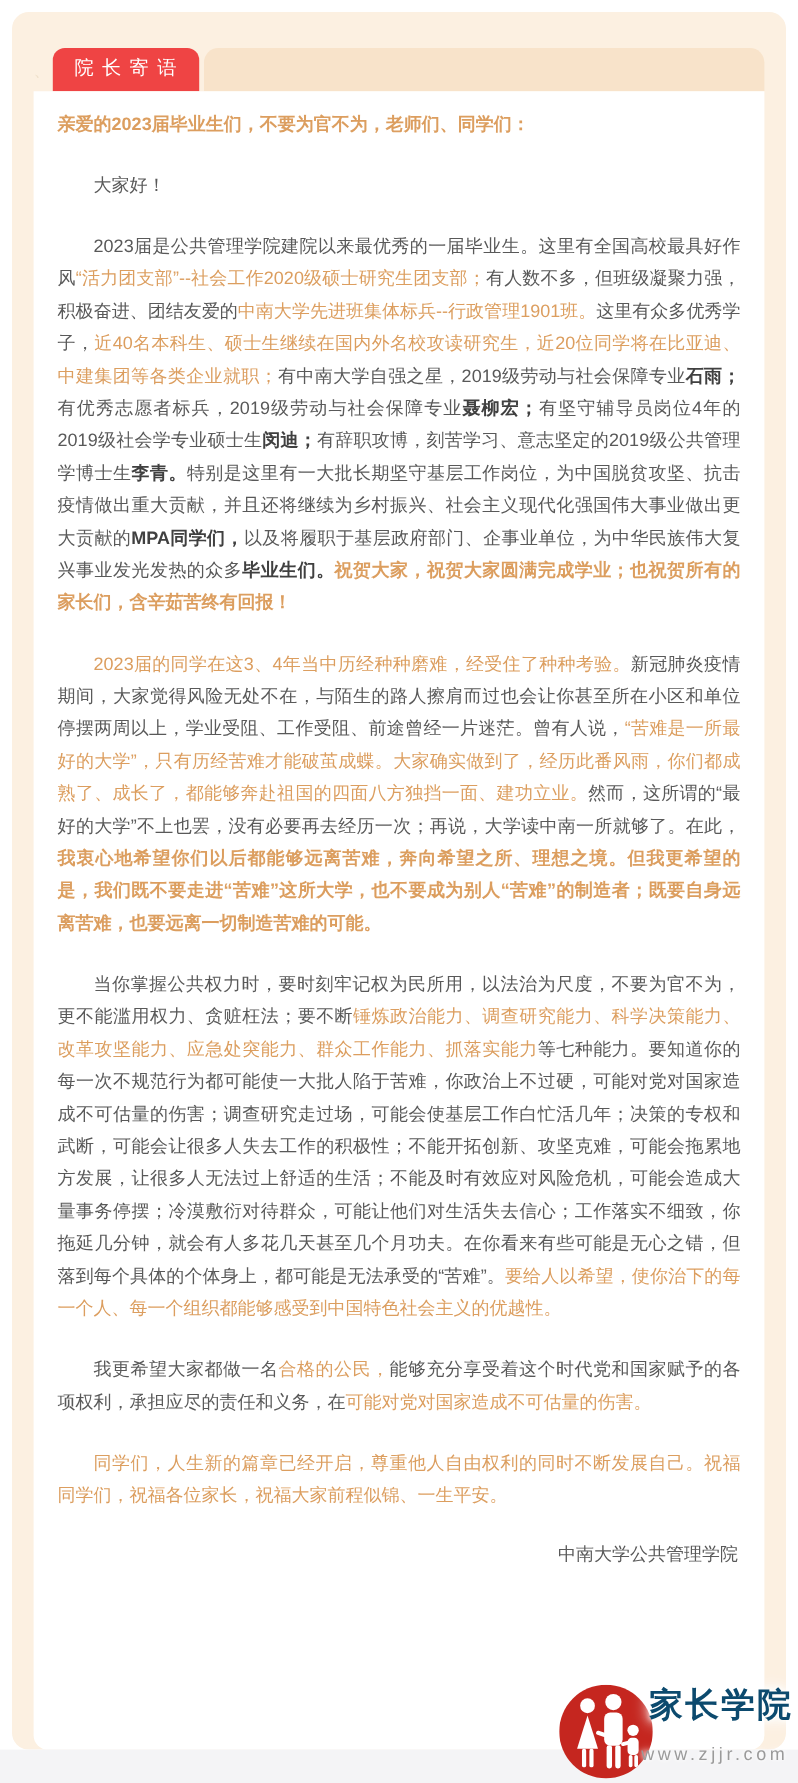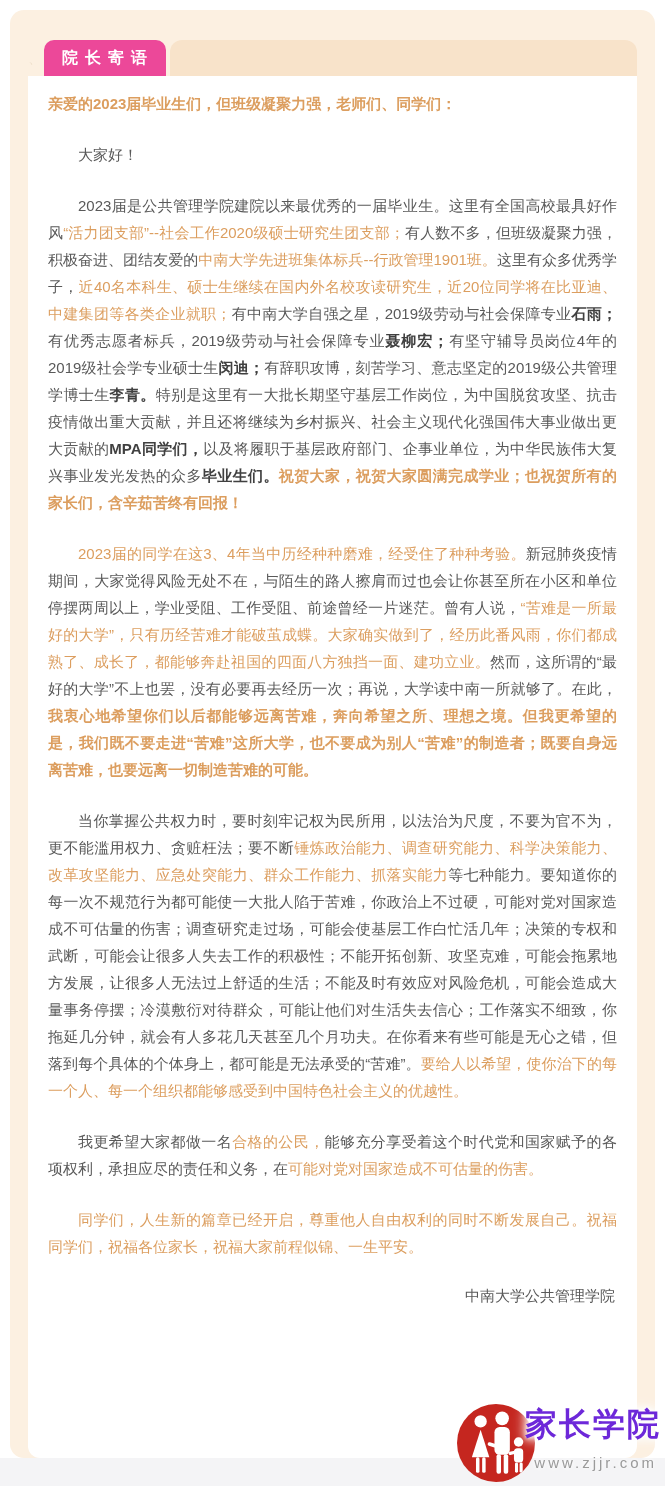--- a/index.html
+++ b/index.html
@@ -14,23 +14,23 @@
     background:#fcf0e1;border-radius:14px;
     padding:30px 18px 0 18px;
     display:flex;flex-direction:column;box-sizing:border-box;
   }
   .tab-row{display:flex;align-items:flex-end;height:36px;}
   .tab-tick{
     color:#efe0cb;font-size:14px;line-height:36px;padding:0 2px 0 0;
     user-select:none;
   }
   .tab{
-    background:#ec4899;color:#ffffff;
+    background:#ef4444;color:#ffffff;
     border-radius:10px 10px 0 0;
-    font-size:16px;font-weight:bold;letter-spacing:7px;
+    font-size:16px;font-weight:normal;letter-spacing:7px;
     padding:0 12px 0 18px;line-height:36px;height:36px;
     white-space:nowrap;
   }
   .tab-strip{
     flex:1;height:36px;margin-left:4px;
     background:#f8e3ca;
     border-radius:12px 12px 0 0;
   }
   .panel{
     flex:1;background:#ffffff;border-radius:0 0 12px 12px;
@@ -49,22 +49,22 @@
   .footer-strip{
     position:absolute;left:0;right:0;bottom:0;height:28px;background:#f4f4f6;
   }
   .watermark{
     position:absolute;right:4px;bottom:2px;height:84px;
     display:flex;align-items:flex-start;z-index:5;
   }
   .wm-logo{width:78px;height:78px;margin-top:4px;flex:0 0 auto;}
   .wm-text{margin-left:-10px;display:flex;flex-direction:column;align-items:flex-end;}
   .wm-title{
-    font-family:Liberation Serif, serif;
-    font-size:32px;font-weight:bold;color:#6d28d9;line-height:48px;
+    font-family:Liberation Mono, monospace;
+    font-size:28px;font-weight:bold;color:#0c4a6e;line-height:48px;
     letter-spacing:2px;white-space:nowrap;
     text-shadow:0 0 4px #fff,0 0 8px #fff,0 0 12px #fff,0 0 16px #fff;
   }
   .wm-url{
     font-size:15px;color:#9a9a9a;letter-spacing:3px;line-height:22px;
     margin-top:4px;padding-right:4px;white-space:nowrap;
     text-shadow:0 0 4px #fff,0 0 8px #fff;
   }
 </style>
 </head>
@@ -73,21 +73,21 @@
 <div class="page-card">
   <div class="tab-row">
     <span class="tab-tick">、</span>
     <div class="tab">
       <span>院长寄语</span>
     </div>
     <div class="tab-strip"></div>
   </div>
   <div class="panel">
     <div class="content">
-        <p><span class="run-ob">亲爱的2023届毕业生们，但班级凝聚力强，老师们、同学们：</span></p>
+        <p><span class="run-ob">亲爱的2023届毕业生们，不要为官不为，老师们、同学们：</span></p>
         <p class="indent"><span class="run-n">大家好！</span></p>
         <p class="indent"><span class="run-n">2023届是公共管理学院建院以来最优秀的一届毕业生。这里有全国高校最具好作风</span><span class="run-o">“活力团支部”--社会工作2020级硕士研究生团支部；</span><span class="run-n">有人数不多，但班级凝聚力强，积极奋进、团结友爱的</span><span class="run-o">中南大学先进班集体标兵--行政管理1901班。</span><span class="run-n">这里有众多优秀学子，</span><span class="run-o">近40名本科生、硕士生继续在国内外名校攻读研究生，近20位同学将在比亚迪、中建集团等各类企业就职；</span><span class="run-n">有中南大学自强之星，2019级劳动与社会保障专业</span><span class="run-b">石雨；</span><span class="run-n">有优秀志愿者标兵，2019级劳动与社会保障专业</span><span class="run-b">聂柳宏；</span><span class="run-n">有坚守辅导员岗位4年的2019级社会学专业硕士生</span><span class="run-b">闵迪；</span><span class="run-n">有辞职攻博，刻苦学习、意志坚定的2019级公共管理学博士生</span><span class="run-b">李青。</span><span class="run-n">特别是这里有一大批长期坚守基层工作岗位，为中国脱贫攻坚、抗击疫情做出重大贡献，并且还将继续为乡村振兴、社会主义现代化强国伟大事业做出更大贡献的</span><span class="run-b">MPA同学们，</span><span class="run-n">以及将履职于基层政府部门、企事业单位，为中华民族伟大复兴事业发光发热的众多</span><span class="run-b">毕业生们。</span><span class="run-ob">祝贺大家，祝贺大家圆满完成学业；也祝贺所有的家长们，含辛茹苦终有回报！</span></p>
         <p class="indent"><span class="run-o">2023届的同学在这3、4年当中历经种种磨难，经受住了种种考验。</span><span class="run-n">新冠肺炎疫情期间，大家觉得风险无处不在，与陌生的路人擦肩而过也会让你甚至所在小区和单位停摆两周以上，学业受阻、工作受阻、前途曾经一片迷茫。曾有人说，</span><span class="run-o">“苦难是一所最好的大学”，只有历经苦难才能破茧成蝶。大家确实做到了，经历此番风雨，你们都成熟了、成长了，都能够奔赴祖国的四面八方独挡一面、建功立业。</span><span class="run-n">然而，这所谓的“最好的大学”不上也罢，没有必要再去经历一次；再说，大学读中南一所就够了。在此，</span><span class="run-ob">我衷心地希望你们以后都能够远离苦难，奔向希望之所、理想之境。但我更希望的是，我们既不要走进“苦难”这所大学，也不要成为别人“苦难”的制造者；既要自身远离苦难，也要远离一切制造苦难的可能。</span></p>
         <p class="indent"><span class="run-n">当你掌握公共权力时，要时刻牢记权为民所用，以法治为尺度，不要为官不为，更不能滥用权力、贪赃枉法；要不断</span><span class="run-o">锤炼政治能力、调查研究能力、科学决策能力、改革攻坚能力、应急处突能力、群众工作能力、抓落实能力</span><span class="run-n">等七种能力。要知道你的每一次不规范行为都可能使一大批人陷于苦难，你政治上不过硬，可能对党对国家造成不可估量的伤害；调查研究走过场，可能会使基层工作白忙活几年；决策的专权和武断，可能会让很多人失去工作的积极性；不能开拓创新、攻坚克难，可能会拖累地方发展，让很多人无法过上舒适的生活；不能及时有效应对风险危机，可能会造成大量事务停摆；冷漠敷衍对待群众，可能让他们对生活失去信心；工作落实不细致，你拖延几分钟，就会有人多花几天甚至几个月功夫。在你看来有些可能是无心之错，但落到每个具体的个体身上，都可能是无法承受的“苦难”。</span><span class="run-o">要给人以希望，使你治下的每一个人、每一个组织都能够感受到中国特色社会主义的优越性。</span></p>
         <p class="indent"><span class="run-n">我更希望大家都做一名</span><span class="run-o">合格的公民，</span><span class="run-n">能够充分享受着这个时代党和国家赋予的各项权利，承担应尽的责任和义务，在</span><span class="run-o">可能对党对国家造成不可估量的伤害。</span></p>
         <p class="indent"><span class="run-o">同学们，人生新的篇章已经开启，尊重他人自由权利的同时不断发展自己。祝福同学们，祝福各位家长，祝福大家前程似锦、一生平安。</span></p>
       </div>
     <div class="signature">
       <div class="org">中南大学公共管理学院</div>
 

